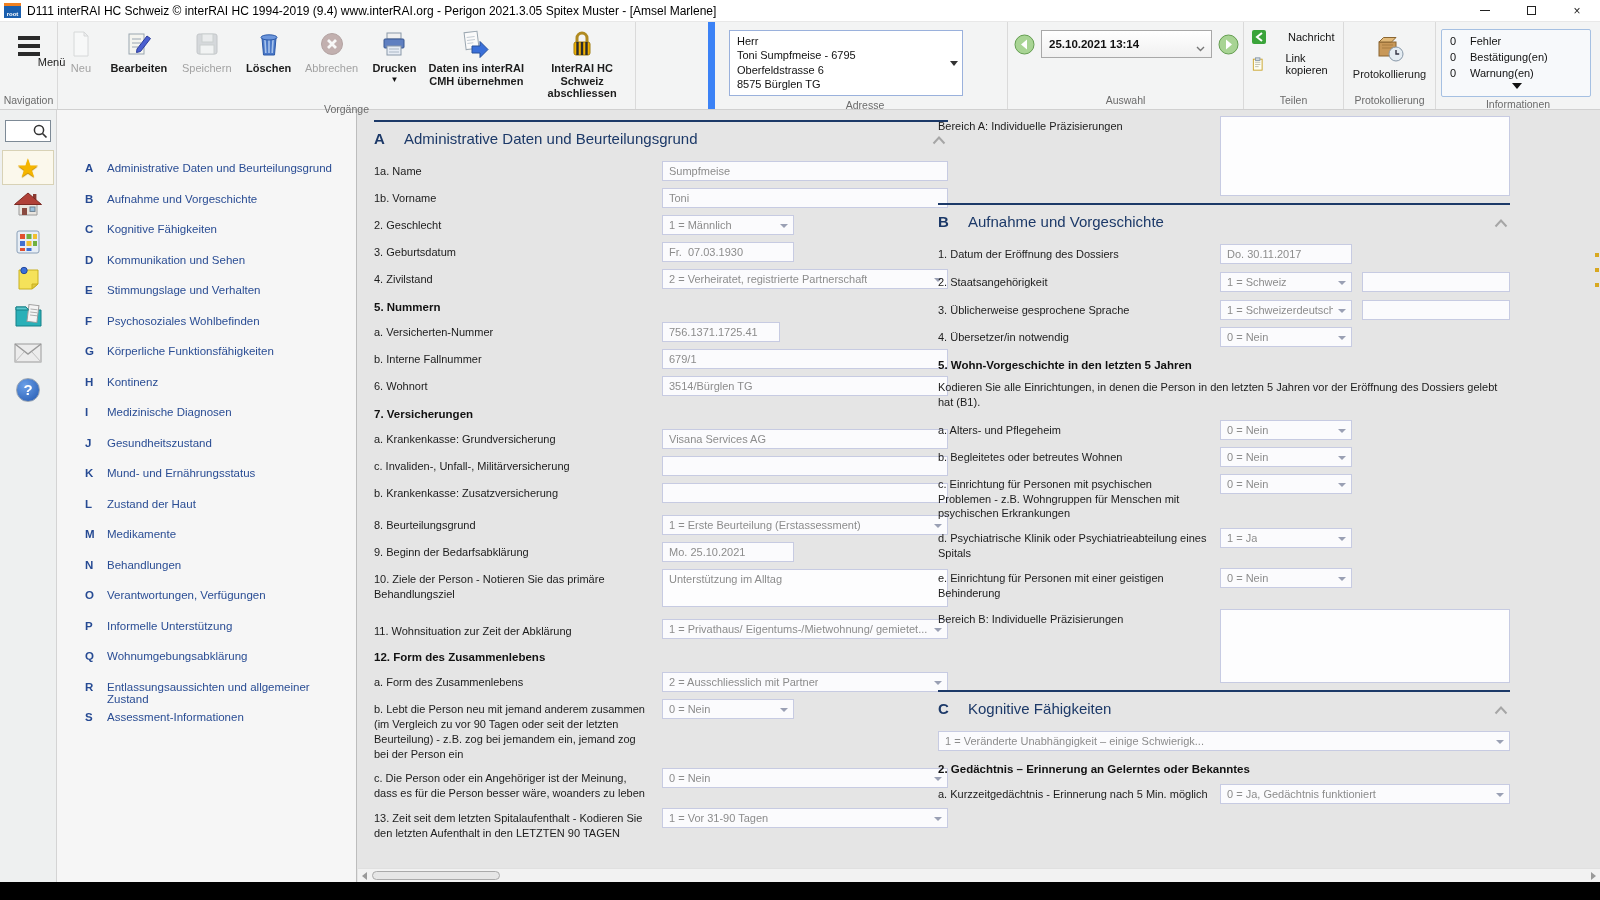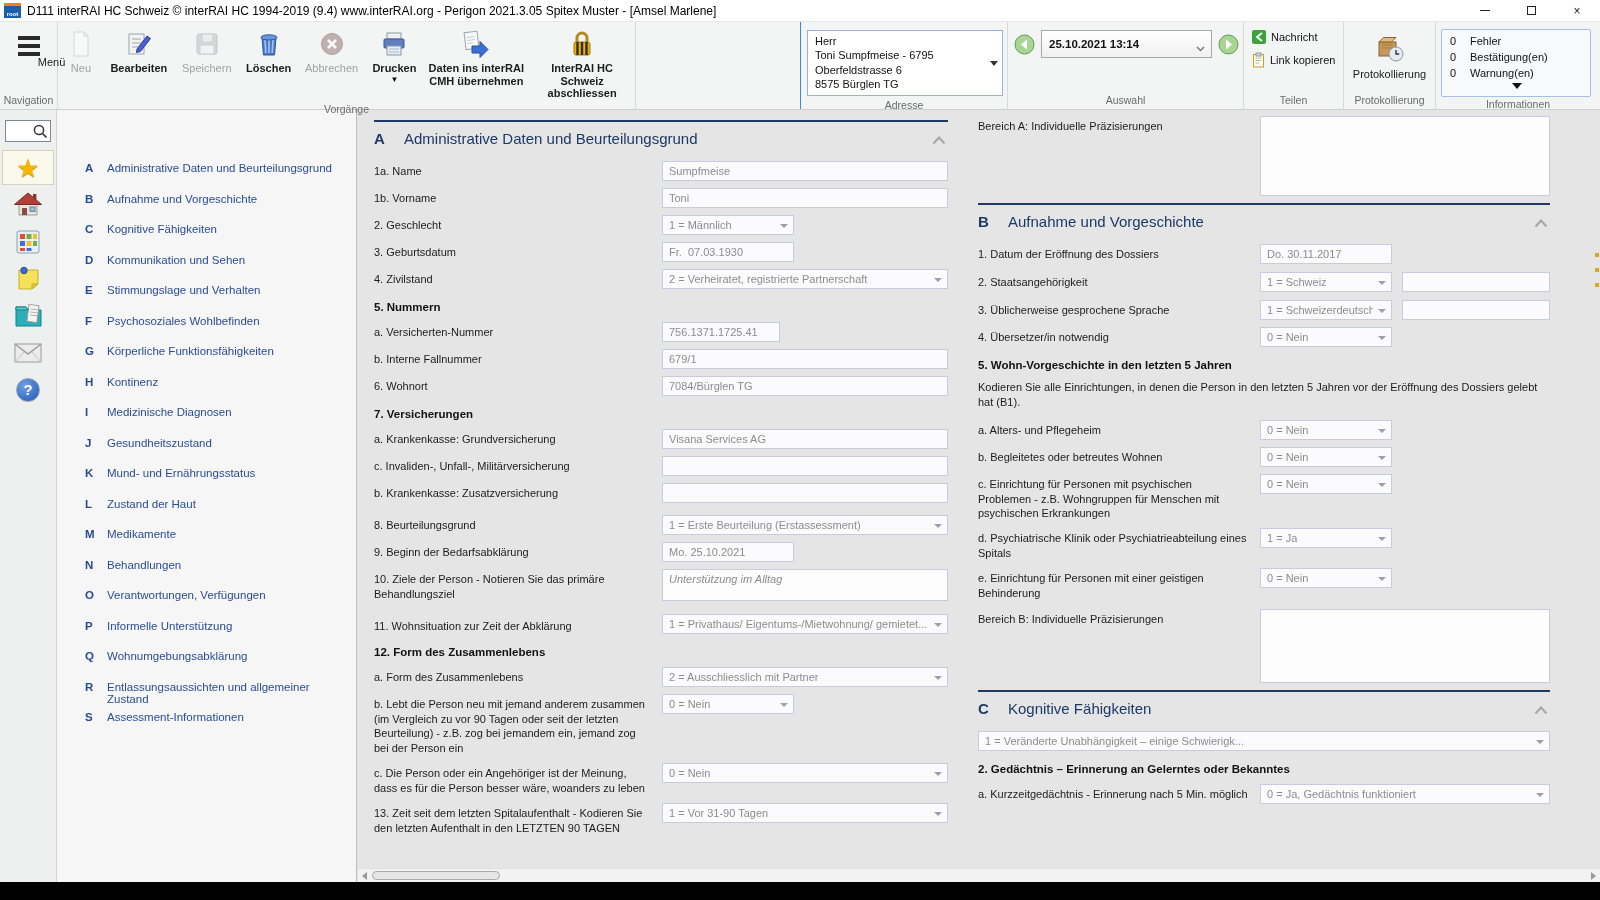--- a/index.html
+++ b/index.html
@@ -18,21 +18,21 @@
   .win-btn .sq { width:9px; height:9px; border:1px solid #222; display:block; }
 
   
   .ribbon { position:absolute; left:0; top:22px; right:0; height:88px; background:#f3f4f4; border-bottom:1px solid #d0d0d0; display:flex; z-index:20; }
   .rgroup { display:flex; flex-direction:column; border-right:1px solid #dadada; }
   .rgroup-content { flex:1; display:flex; align-items:flex-start; padding-top:4px; }
   .rgroup-label { height:16px; text-align:center; font-size:10.5px; color:#6b6b6b; line-height:14px; }
   .g-nav { width:58px; }
   .g-vorg { width:578px; }
   .g-spacer { flex:1; border-right:none; }
-  .g-adresse { width:208px; border-left:1px solid #3b82f6; }
+  .g-adresse { width:300px; border-left:7px solid #3b82f6;padding-left:8px; }
   .g-auswahl { width:236px; }
   .g-teilen { width:100px; }
   .g-protokoll { width:92px; }
   .g-info { width:164px; border-right:none; }
 
   .rbtn { display:flex; flex-direction:column; align-items:center; padding:2px 4px; cursor:default; }
   .rbtn-icon { height:32px; display:flex; align-items:center; justify-content:center; }
   .rbtn-label { font-size:11px; color:#1c1c1c; text-align:center; line-height:1.15; margin-top:2px; font-weight:bold; }
   .rbtn.plain .rbtn-label { font-weight:normal; }
   .rbtn.disabled .rbtn-label { color:#a2a2a2; font-weight:normal; }
@@ -48,21 +48,21 @@
   .addr-line { font-size:11px; color:#111; line-height:1.3; white-space:nowrap; }
   .addr-caret { position:absolute; right:4px; top:30px; width:0; height:0; border-left:4px solid transparent; border-right:4px solid transparent; border-top:5px solid #333; }
 
   .auswahl-content { display:flex; align-items:flex-start; gap:6px; padding:8px 4px 0 6px; }
   .nav-arrow { width:21px; height:21px; margin-top:4px; cursor:default; }
   .date-select { width:176px; height:28px; background:linear-gradient(#ffffff,#f0f0f0); border:1px solid #a8a8a8; display:flex; align-items:center; padding:0 7px; position:relative; cursor:default; }
   .date-select .val { font-size:11.5px; color:#111; font-weight:bold; }
   .date-select .dchev { position:absolute; right:6px; top:11px; }
 
   .teilen-content { display:flex; flex-direction:column; gap:8px; padding:8px 0 0 8px; }
-  .tbtn { display:flex; align-items:center; gap:5px; cursor:default; }
+  .tbtn { display:flex; align-items:center; gap:22px; cursor:default; }
   .tbtn span { font-size:11px; color:#111; }
 
   .prot-btn { margin:4px auto 0 auto; display:flex; flex-direction:column; align-items:center; cursor:default; }
   .prot-btn .rbtn-label { font-weight:normal; margin-top:4px; }
 
   .info-box { margin:3px 4px 0 5px; width:150px; height:68px; border:1px solid #a5c0e2; background:#f7f9fb; border-radius:2px; padding:4px 6px 0 8px; display:flex; flex-direction:column; }
   .info-row { display:flex; gap:12px; font-size:11px; color:#111; line-height:1.45; }
   .info-count { width:8px; }
   .info-caret { margin:1px auto 0 auto; width:0; height:0; border-left:5px solid transparent; border-right:5px solid transparent; border-top:6px solid #111; }
 
@@ -78,21 +78,21 @@
   .nav-panel { position:absolute; left:57px; top:110px; bottom:18px; width:300px; background:#f6f6f6; border-right:1px solid #bdbdbd; z-index:10; }
   .nav-list { padding-top:52px; }
   .nav-item { display:flex; align-items:flex-start; padding:0 6px 0 28px; height:30.5px; cursor:default; }
   .nav-letter { width:22px; flex:0 0 22px; font-weight:bold; color:#264a93; font-size:11.5px; }
   .nav-label { color:#2a4d94; font-size:11.5px; }
 
   
   .main { position:absolute; left:358px; top:110px; right:0; bottom:18px; background:#e5e5e5; overflow:hidden; }
   .col { position:absolute; top:6px; }
   .col-left { left:16px; width:574px; }
-  .col-right { left:620px; width:572px; }
+  .col-right { left:580px; width:572px; }
 
   .sec-header { border-top:2px solid #1c3968; margin-top:4px; padding-top:8px; margin-bottom:14px; display:flex; align-items:baseline; position:relative; }
   .sec-header + .row { margin-top:0; }
   .sec-letter { font-weight:bold; color:#1c3968; font-size:15px; width:30px; flex:0 0 30px; }
   .sec-title { color:#1c3968; font-size:15px; }
   .sec-chevron { position:absolute; right:2px; top:14px; }
 
   .row { display:flex; align-items:flex-start; margin-bottom:7px; }
   .col-left .lbl { flex:0 0 288px; padding-right:12px; }
   .col-right .lbl { flex:0 0 282px; padding-right:12px; }
@@ -554,21 +554,21 @@
         <div class="ctl-wrap">
           <div class="ctl input wide">
             <span class="val">679/1</span>
           </div>
         </div>
       </div>
       <div class="row" style="margin-top: 7px;">
         <div class="lbl">6. Wohnort</div>
         <div class="ctl-wrap">
           <div class="ctl input wide">
-            <span class="val">7084/Bürglen TG</span>
+            <span class="val">3514/Bürglen TG</span>
           </div>
         </div>
       </div>
       <div class="group-row">7. Versicherungen</div>
       <div class="row">
         <div class="lbl">a. Krankenkasse: Grundversicherung</div>
         <div class="ctl-wrap">
           <div class="ctl input wide">
             <span class="val">Visana Services AG</span>
           </div>
@@ -603,21 +603,21 @@
         <div class="lbl">9. Beginn der Bedarfsabklärung</div>
         <div class="ctl-wrap">
           <div class="ctl input narrow">
             <span class="val">Mo. 25.10.2021</span>
           </div>
         </div>
       </div>
       <div class="row">
         <div class="lbl">10. Ziele der Person - Notieren Sie das primäre Behandlungsziel</div>
         <div class="ctl-wrap">
-          <div class="ctl textarea wide" style="height: 32px; font-style: italic;">
+          <div class="ctl textarea wide" style="height: 38px;">
             <span class="val">Unterstützung im Alltag</span>
           </div>
         </div>
       </div>
       <div class="row" style="margin-top: 12px; align-items: flex-end;">
         <div class="lbl">11. Wohnsituation zur Zeit der Abklärung</div>
         <div class="ctl-wrap">
           <div class="ctl select wide">
             <span class="val">1 = Privathaus/ Eigentums-/Mietwohnung/ gemietet...</span>
             <span class="sel-arrow"></span>

